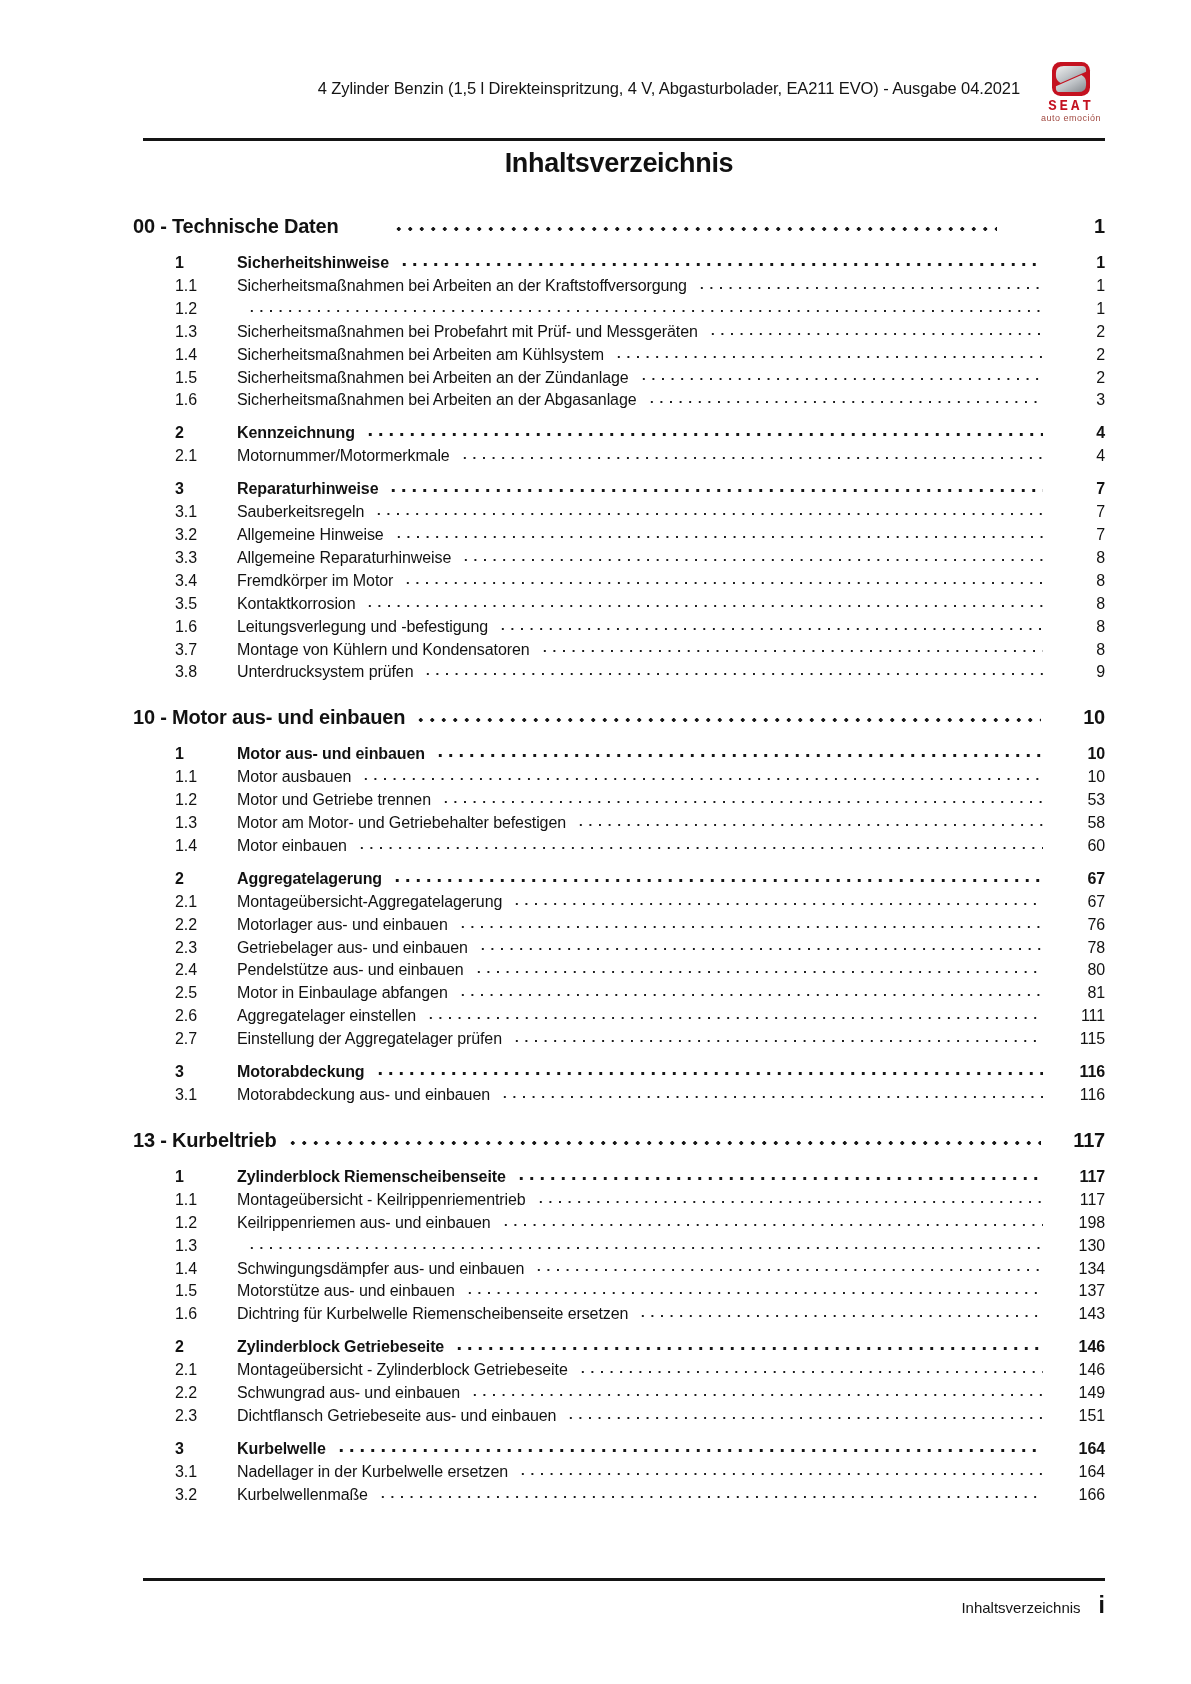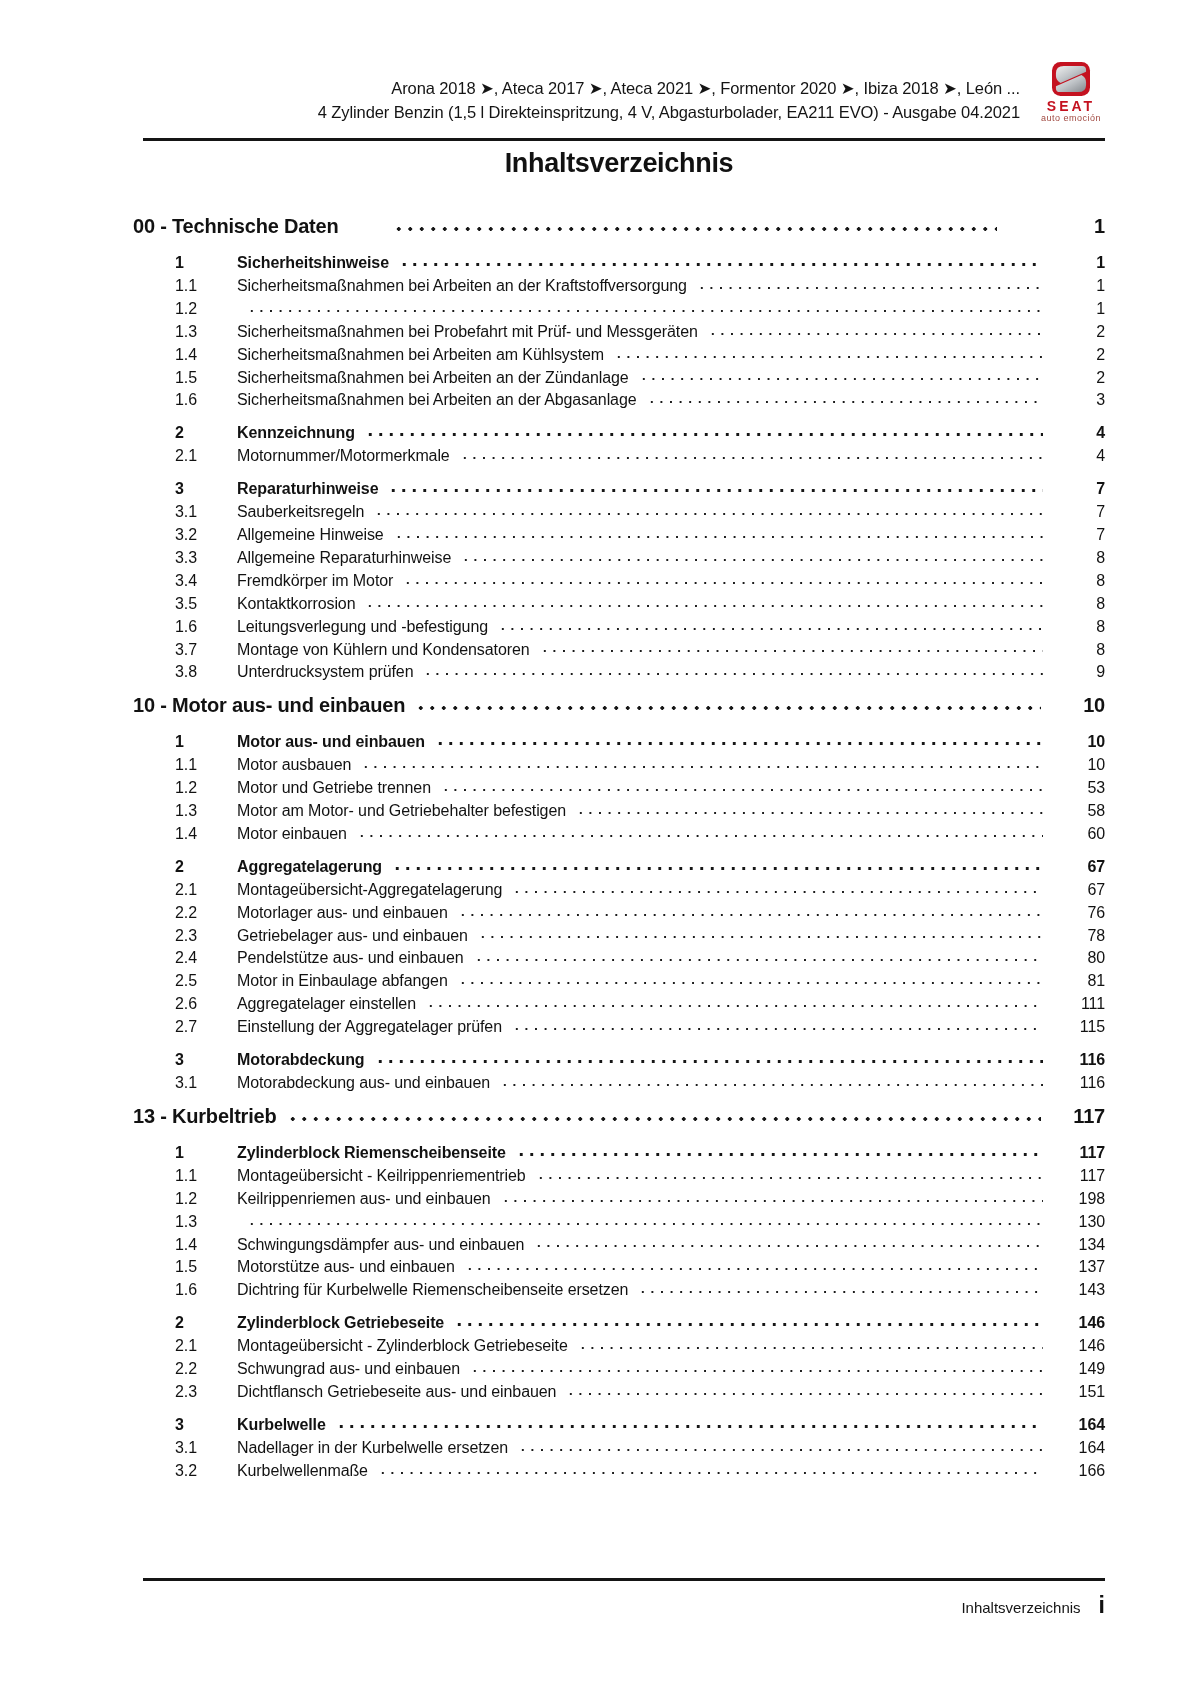--- a/index.html
+++ b/index.html
@@ -14,21 +14,21 @@
     position:absolute; top:76px; right:171px; text-align:right;
     font-size:16.5px; line-height:24px; color:#141414; letter-spacing:-0.1px;
     white-space:nowrap;
   }
   .logo {
     position:absolute; top:60px; left:1033px; width:76px; text-align:center;
   }
   .logo svg { display:block; margin:0 auto; }
   .logo-word {
     font-size:14px; font-weight:bold; letter-spacing:3px; color:#c41220;
-    line-height:14px; margin-top:1px;
+    line-height:14px; margin-top:1px;font-family:Liberation Mono, monospace;
   }
   .logo-tag {
     font-size:9px; color:#a14a42; letter-spacing:0.5px; line-height:11px;
   }
   .header-rule {
     position:absolute; left:143px; right:86px; top:138px; height:3px; background:#151515;
   }
   
   .doc-title {
     position:absolute; top:148px; left:133px; width:972px; text-align:center;
@@ -38,21 +38,21 @@
   .toc { position:absolute; top:210px; left:133px; width:972px; }
   .trow { display:flex; align-items:stretch; }
   .dots {
     flex:1 1 auto; margin-left:10px; margin-right:14px;
     background-image: radial-gradient(circle, #1c1c1c 1.35px, rgba(0,0,0,0) 1.45px);
     background-size: 9.6px 10px;
     background-repeat: repeat-x;
     background-position: left bottom 5px;
   }
   .sec {
-    font-size:20px; font-weight:bold; line-height:32px; margin-top:5px; margin-bottom:3px;
+    font-size:20px; font-weight:bold; line-height:32px; margin-top:17px; margin-bottom:3px;
     letter-spacing:-0.2px;
   }
   .sec:first-child { margin-top:0;gap:44px; }
   .sec .dots {
     background-image: radial-gradient(circle, #161616 1.6px, rgba(0,0,0,0) 1.7px);
     background-size: 11.5px 12px; background-position:left bottom 7px; margin-right:16px;
   }
   .ent { font-size:16px; line-height:22.9px; letter-spacing:-0.1px; }
   .ent.group { font-weight:bold; margin-top:10px; }
   .ent.group .dots {
@@ -71,21 +71,20 @@
   }
   .footer-label { font-size:15px; color:#141414; }
   .footer-page { font-size:23px; font-weight:bold; color:#111; }
 </style>
 </head>
 <body>
 
 <div class="page">
 
   <div class="header-text">
-    <div>Arona 2018 ➤, Ateca 2017 ➤, Ateca 2021 ➤, Formentor 2020 ➤, Ibiza 2018 ➤, León ...</div>
     <div>4 Zylinder Benzin (1,5 l Direkteinspritzung, 4 V, Abgasturbolader, EA211 EVO) - Ausgabe 04.2021</div>
   </div>
 
   <div class="logo">
     <span>
       <svg width="42" height="38" viewBox="0 0 64 58">
         <defs>
           <linearGradient id="sil" x1="0" y1="0" x2="1" y2="1">
             <stop offset="0" stop-color="#f0f0f0"></stop>
             <stop offset="0.5" stop-color="#bfc3c7"></stop>

